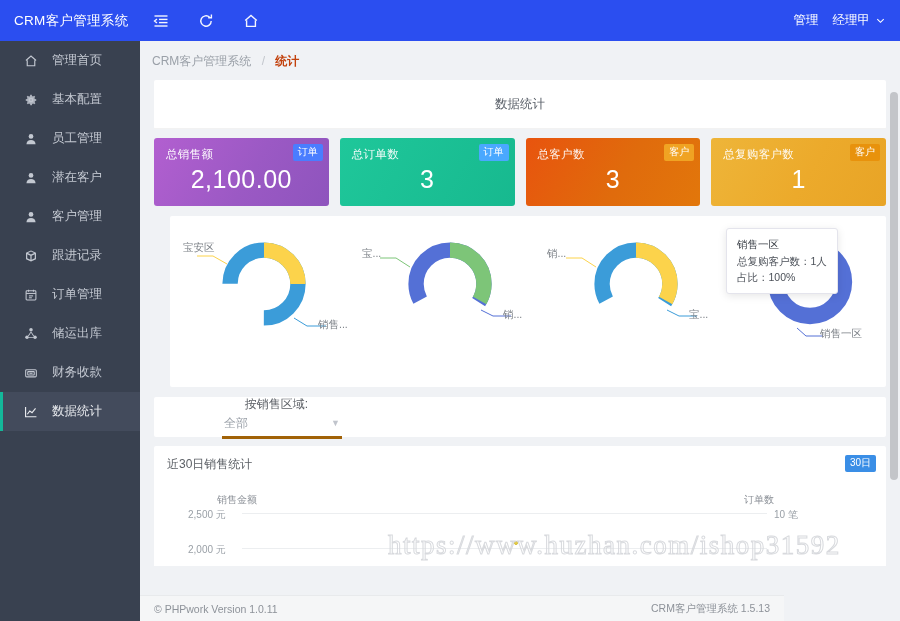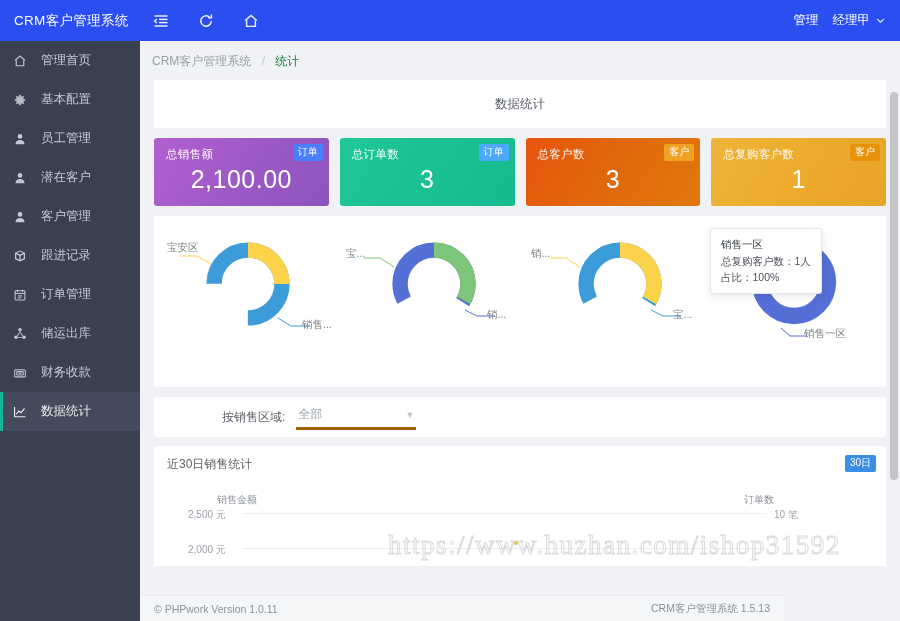--- a/index.html
+++ b/index.html
@@ -34,21 +34,21 @@
   .user-box { display: flex; align-items: center; gap: 5px; cursor: pointer; }
   .chev { display: inline-block; }
   .chev svg { width: 11px; height: 11px; display: block; }
 
   
   .sidebar {
     position: absolute; top: 41px; left: 0; width: 140px; height: 580px;
     background: #394150; z-index: 20;
   }
   .menu-item {
-    display: flex; align-items: center; height: 39px; padding-left: 13px;
+    display: flex; align-items: center; height: 39px; padding-left: 24px;
     color: #c3c8d1; font-size: 12.5px; cursor: pointer; position: relative;
     white-space: nowrap;
   }
   .menu-item .mi-icon {
     width: 17px; margin-right: 11px; display: flex; align-items: center;
     justify-content: flex-start; color: #c3c8d1;
   }
   .menu-item .mi-icon svg { width: 14px; height: 14px; display: block; }
   .menu-item.active {
     background: #434b5c; color: #e8eaee;
@@ -61,21 +61,21 @@
 
   
   .content {
     position: absolute; top: 41px; left: 140px; width: 760px; height: 580px;
     background: #f0f2f5; overflow: hidden;
   }
   .breadcrumb {
     padding: 12px 0 10px 12px; font-size: 12px; color: #9aa0a8;
   }
   .breadcrumb .bc-sep { margin: 0 7px; color: #c2c6cc; }
-  .breadcrumb .bc-cur { color: #15803d; }
+  .breadcrumb .bc-cur { color: #c2410c; font-weight: bold; }
 
   .panel {
     background: #fff; margin: 0 14px; border-radius: 2px;
   }
   .panel-head {
     height: 49px; display: flex; align-items: center; justify-content: center;
     font-size: 12.5px; color: #5a6069; border-bottom: 1px solid #f2f2f2;
   }
 
   .tabs {
@@ -113,21 +113,21 @@
   .c1 .badge { background: #4a7dff; }
   .c2 { background: linear-gradient(120deg, #1fc79a 0%, #17b98f 100%); }
   .c2 .badge { background: #4aa8ff; }
   .c3 { background: linear-gradient(120deg, #e8540e 0%, #e06b0c 55%, #e2770b 100%); }
   .c3 .badge { background: #f0a323; }
   .c4 { background: linear-gradient(120deg, #eeb539 0%, #ecaa2b 55%, #e8a426 100%); }
   .c4 .badge { background: #e8920c; }
 
   
   .donuts {
-    background: #fff; margin: 10px 14px 0 14px; height: 171px;
+    background: #fff; margin: 10px 14px 0 30px; height: 171px;
     position: relative; border-radius: 2px;
   }
   .donut-cell {
     position: absolute; top: 0; width: 185px; height: 171px;
   }
   .donut-wrap { position: absolute; left: 48px; top: 22px; width: 92px; height: 92px; }
   .donut-wrap svg { width: 92px; height: 92px; display: block; }
   .dlabel {
     position: absolute; font-size: 10.5px; color: #7d8288; white-space: nowrap;
   }
@@ -141,21 +141,21 @@
     font-size: 10.5px; color: #4c5159; line-height: 16px; z-index: 12;
     white-space: nowrap;
   }
   .tooltip .tt-title { color: #3a3f46; margin-bottom: 1px; }
 
   
   .filterbar {
     background: #fff; margin: 10px 14px 0 14px; height: 40px;
     display: flex; align-items: center; border-radius: 2px;
   }
-  .filter-inner { display: flex; align-items: center; margin-left: 68px; }
+  .filter-inner { display: flex; align-items: center; margin-left: 68px; flex-direction: column; }
   .filter-label { font-size: 12px; color: #5c6066; margin-right: 11px; }
   .select {
     width: 120px; height: 26px; border-bottom: 3px solid #a16207;
     display: flex; align-items: center; justify-content: space-between;
     font-size: 12px; color: #9ba1a9; cursor: pointer; padding: 0 2px 2px 2px;
   }
   .select .sel-arrow { color: #c0c4cc; font-size: 9px; }
 
   
   .trend {

